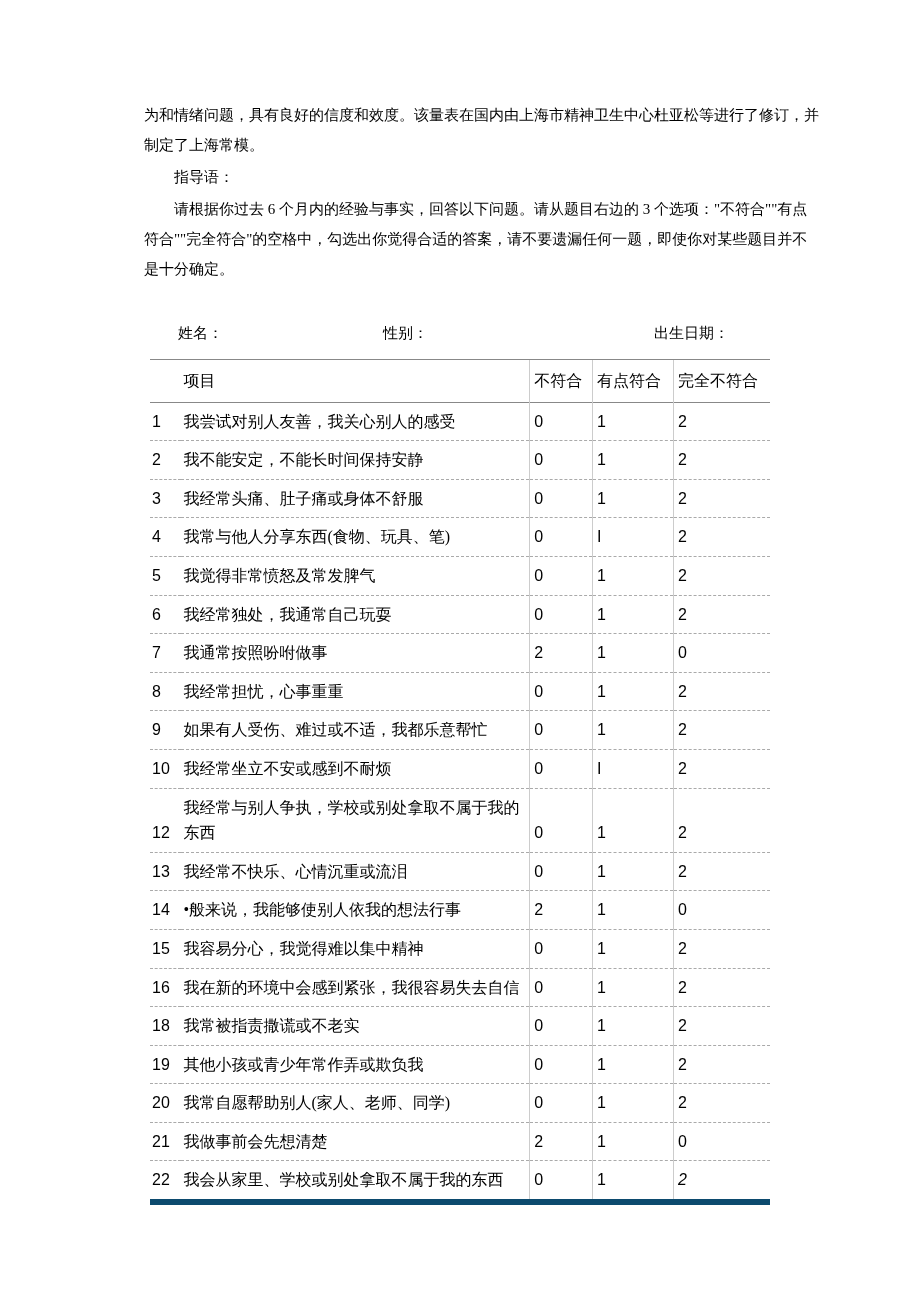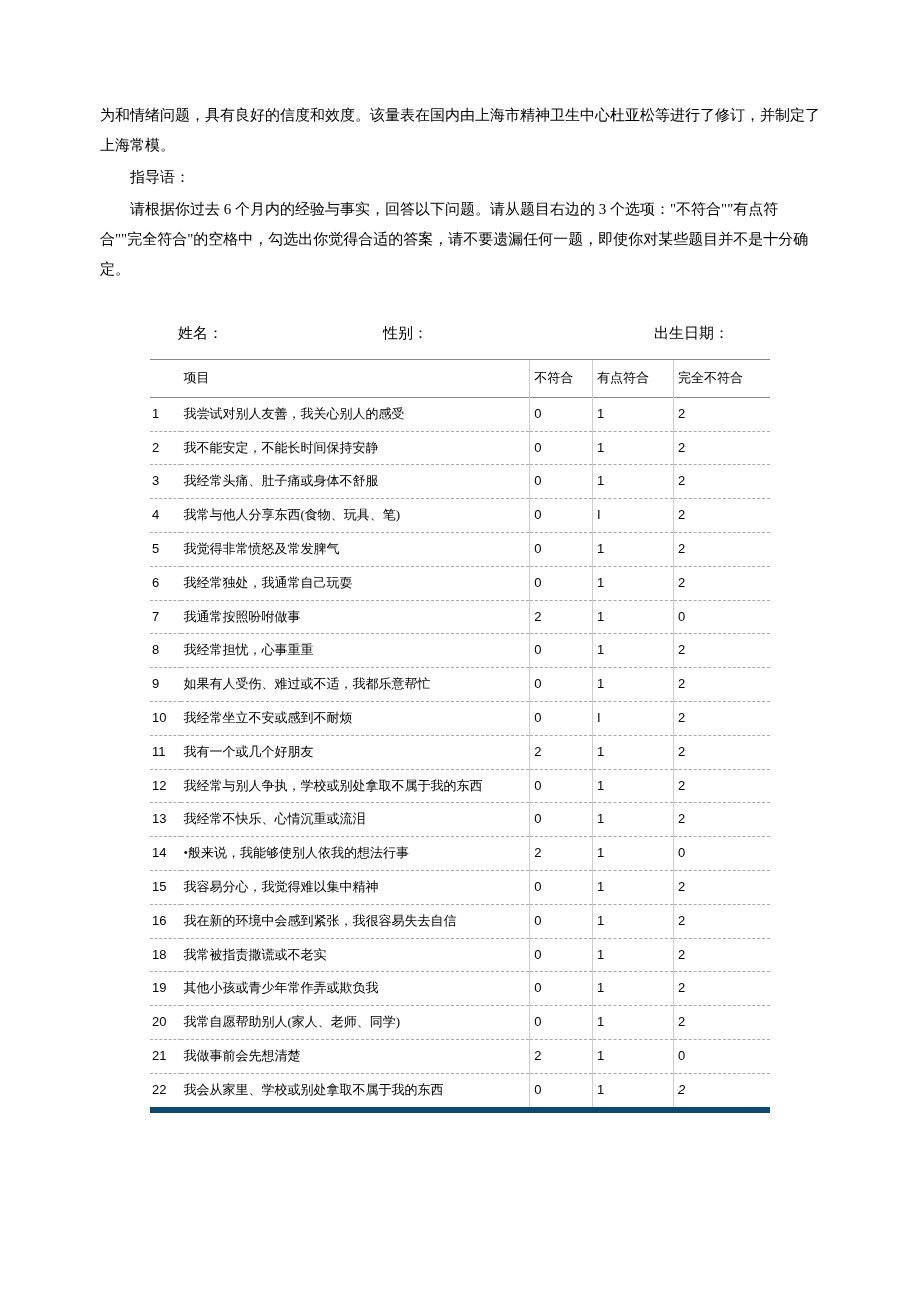--- a/index.html
+++ b/index.html
@@ -10,39 +10,40 @@
       font-size: 15px;
       color: #000000;
       padding: 100px 100px 200px 100px;
     }
     .intro {
       line-height: 2.0;
       margin-bottom: 40px;
     }
     .intro p {
       margin-bottom: 2px;
+      margin-left: 44px;
     }
     .intro .indent {
       text-indent: 2em;
     }
     .form-area {
       padding: 0 50px;
     }
     .header-row {
       display: flex;
       margin-bottom: 16px;
       padding-left: 28px;
     }
     .header-row .hname { width: 205px; }
     .header-row .hgender { width: 230px; }
     .header-row .hbirth { flex: 1; text-align: center; font-family: Liberation Mono, monospace; }
     table {
       width: 100%;
       border-collapse: collapse;
-      font-size: 13px;
+      font-size: 16px;
     }
     td {
       border-bottom: 1px dashed #aaaaaa;
       padding: 6px 2px 6px 2px;
       vertical-align: bottom;
       line-height: 1.6;
     }
     tr:first-child td {
       border-top: 1px solid #888888;
     }
@@ -164,27 +165,20 @@
           <td class="c3">2</td>
         </tr>
         <tr>
           <td class="num">10</td>
           <td class="item">我经常坐立不安或感到不耐烦</td>
           <td class="c1">0</td>
           <td class="c2">I</td>
           <td class="c3">2</td>
         </tr>
         <tr>
-          <td class="num">11</td>
-          <td class="item">我有一个或几个好朋友</td>
-          <td class="c1">2</td>
-          <td class="c2">1</td>
-          <td class="c3">2</td>
-        </tr>
-        <tr>
           <td class="num">12</td>
           <td class="item">我经常与别人争执，学校或别处拿取不属于我的东西</td>
           <td class="c1">0</td>
           <td class="c2">1</td>
           <td class="c3">2</td>
         </tr>
         <tr>
           <td class="num">13</td>
           <td class="item">我经常不快乐、心情沉重或流泪</td>
           <td class="c1">0</td>

